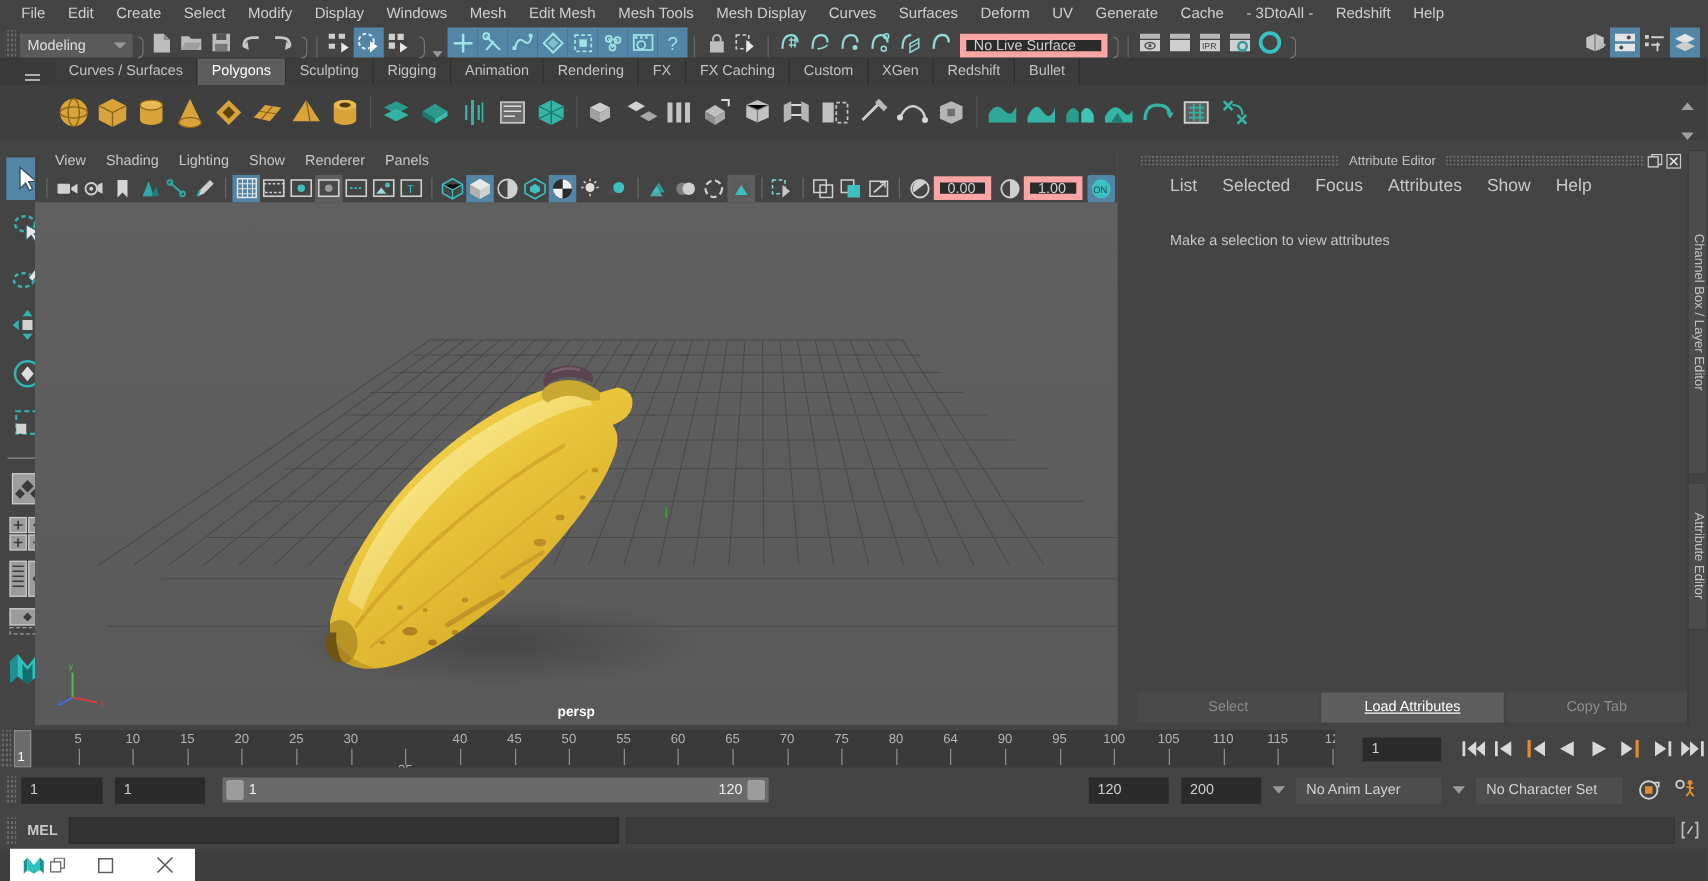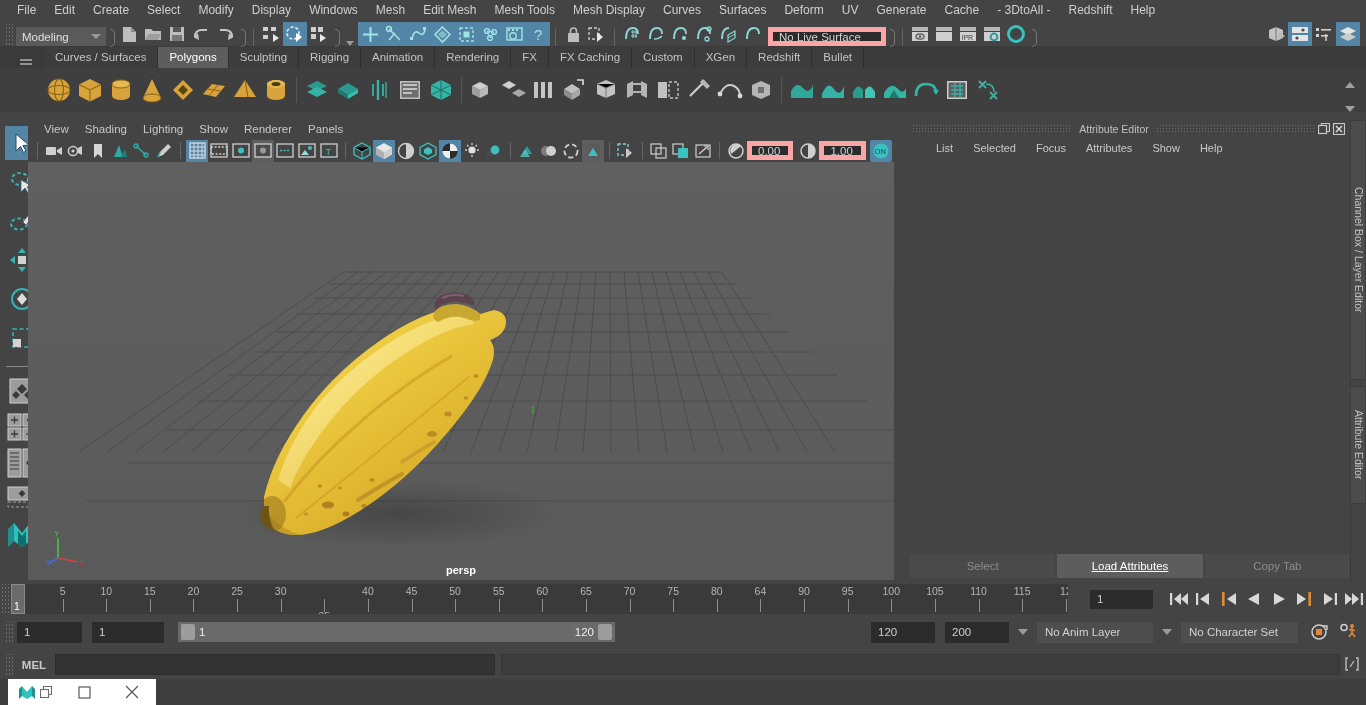--- a/index.html
+++ b/index.html
@@ -149,21 +149,21 @@
   }
   .dotrail {
     flex: 1 1 auto; height: 9px;
     background-image: radial-gradient(#6e6e6e .9px, transparent .9px);
     background-size: 3px 3px;
   }
   #aetitle { font-size: 10.5px; color: #c0c0c0; padding: 0 7px; white-space: nowrap; }
   #aemenubar {
     height: 22px; display: flex; align-items: center; padding-left: 16px;
   }
-  #aemenubar .ami { font-size: 11px; color: #c8c8c8; padding: 0 10px; }
+  #aemenubar .ami { font-size: 14px; color: #c8c8c8; padding: 0 10px; }
   #aebody { padding: 28px 0 0 26px; font-size: 11.5px; color: #c7c7c7; }
   #aebuttons {
     position: absolute; left: 0; bottom: 0; width: 440px; height: 28px;
     display: flex; gap: 2px; padding: 2px 0;
   }
   #aebuttons .aebtn {
     flex: 1 1 0; display: flex; align-items: center; justify-content: center;
     font-size: 11.5px; background: #4a4a4a; color: #8c8c8c;
   }
   #aebuttons .aebtn.enabled { background: #5d5d5d; color: #ffffff; text-decoration: underline; }
@@ -1238,20 +1238,23 @@
 
   <div id="aemenubar">
     <span class="ami">List</span>
     <span class="ami">Selected</span>
     <span class="ami">Focus</span>
     <span class="ami">Attributes</span>
     <span class="ami">Show</span>
     <span class="ami">Help</span>
   </div>
 
+  <div id="aebody">
+    <span>Make a selection to view attributes</span>
+  </div>
 
   <div id="aebuttons">
     <div class="aebtn">Select</div>
     <div class="aebtn enabled">Load Attributes</div>
     <div class="aebtn">Copy Tab</div>
   </div>
 
   <div id="sidetabs">
     <div class="sidetab" style="top:0;height:260px;">Channel Box / Layer Editor</div>
     <div class="sidetab" style="top:266px;height:118px;">Attribute Editor</div>

